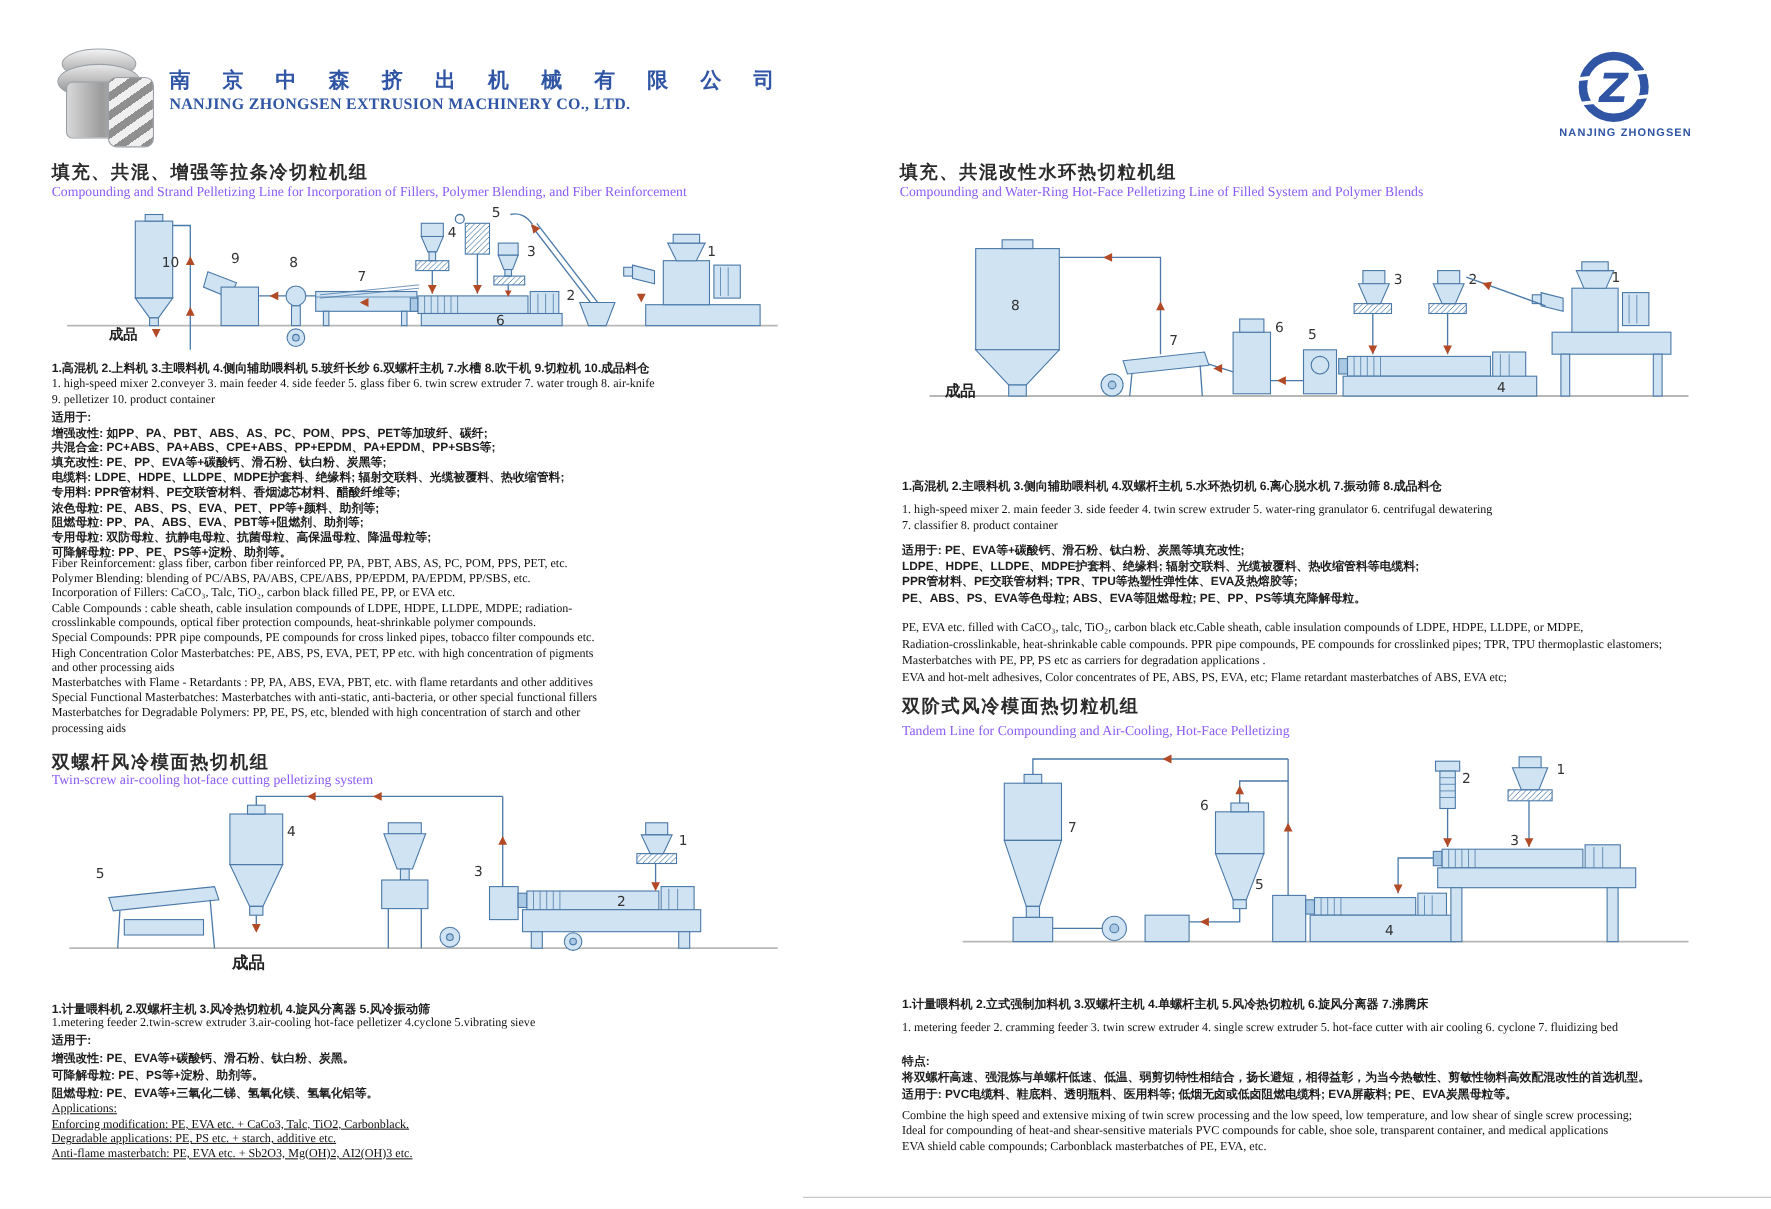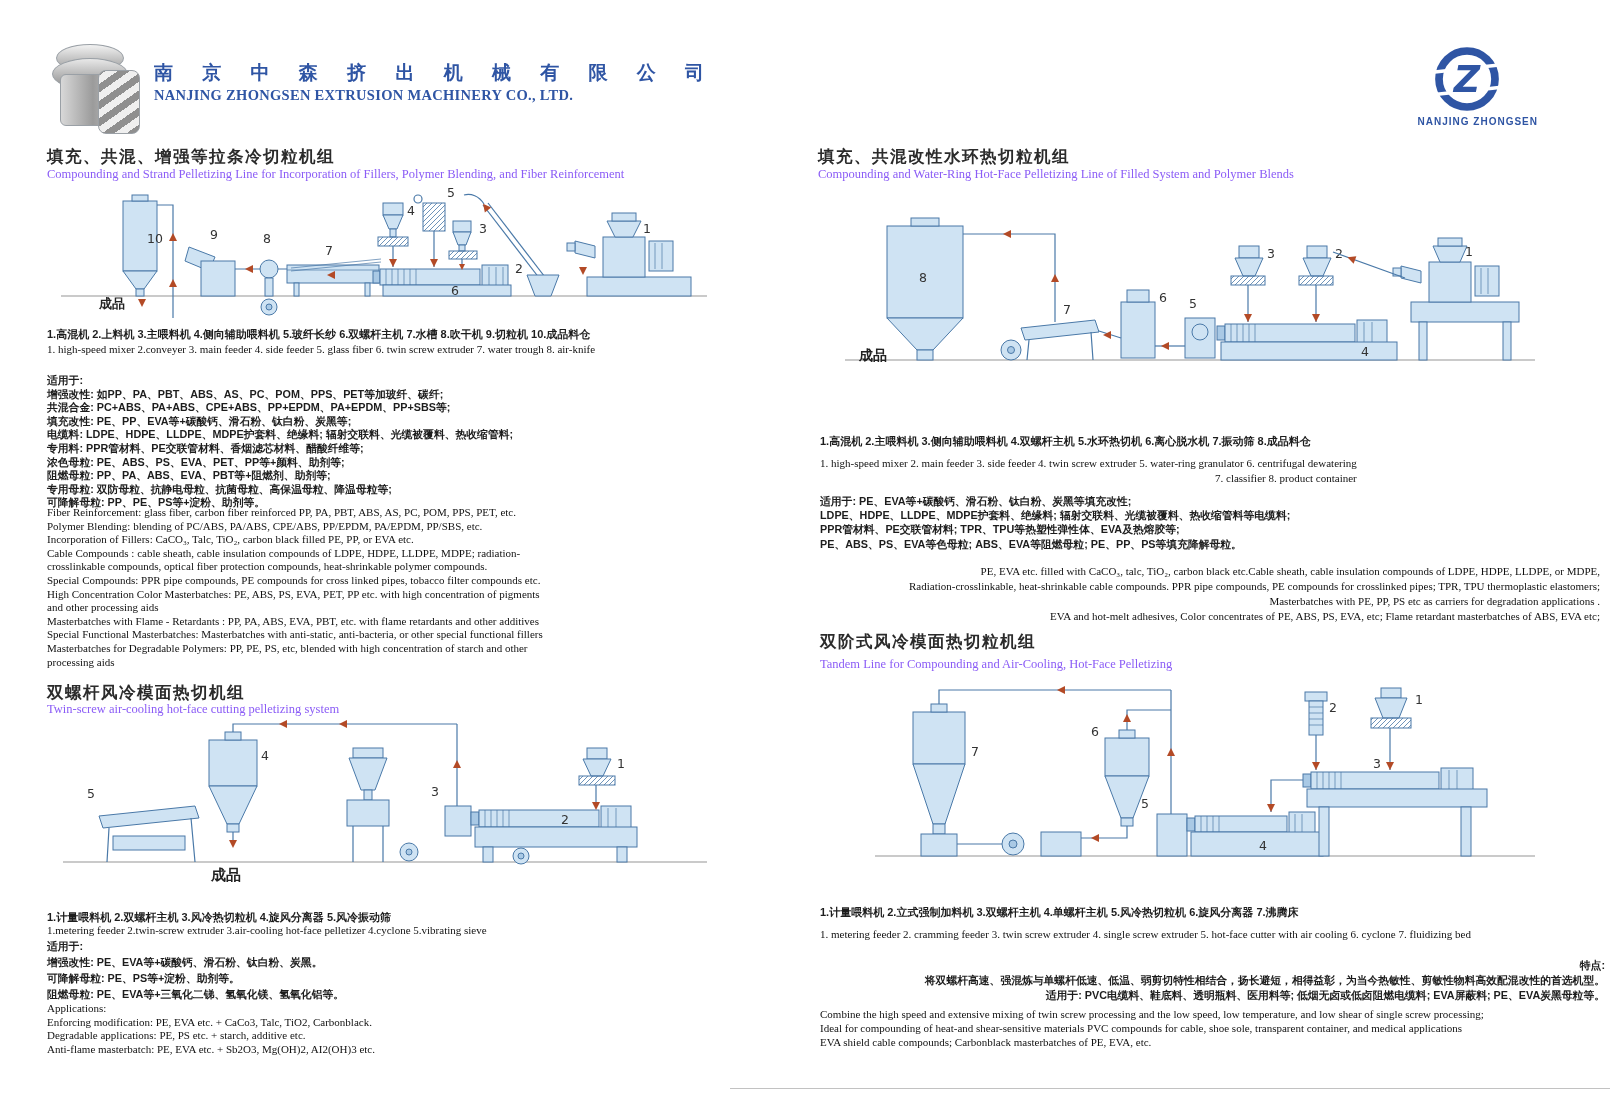--- a/index.html
+++ b/index.html
@@ -19,21 +19,21 @@
   .ph-body{left:8px;top:30px;width:58px;height:50px;border-radius:6px;background:linear-gradient(90deg,#d8d8d8,#9b9b9b 55%,#c9c9c9);}
   .ph-screw{left:46px;top:26px;width:40px;height:62px;border-radius:8px;
             background:repeating-linear-gradient(-35deg,#8f8f8f 0 7px,#efefef 7px 14px);}
   
   .t-zh{font-size:16.5px;font-weight:600;color:#2b2b2b;letter-spacing:1.5px;white-space:nowrap;}
   .t-en{font-family:"Liberation Serif",serif;font-size:12.5px;color:#8b5cf6;white-space:nowrap;}
   .legend-zh{font-size:11px;font-weight:600;color:#1d1d1d;white-space:nowrap;}
   .lines-en div{font-family:"Liberation Serif",serif;font-size:11px;line-height:13.6px;color:#111;white-space:nowrap;}
   .lines-zh div{font-size:10.8px;font-weight:600;line-height:13.6px;color:#1d1d1d;white-space:nowrap;}
   .lh16 div{line-height:16px;}
-  .lh15 div{line-height:15px;text-align:right;}
+  .lh15 div{line-height:15px;}
   .lh14 div{line-height:14.2px;}
   
   svg .mf{fill:#cfe3f3;stroke:#4a79a8;stroke-width:1;}
   svg .mf2{fill:#a9c9e5;stroke:#4a79a8;stroke-width:1;}
   svg .ln{fill:none;stroke:#4a79a8;stroke-width:1.2;}
   svg .thin{fill:none;stroke:#4a79a8;stroke-width:.7;}
   svg .gnd{stroke:#9a9a9a;stroke-width:1.6;}
   svg .arr{fill:#b34a26;stroke:none;}
   svg .num{font:12.5px "DejaVu Sans",sans-serif;fill:#333;}
   svg .big{font:600 13px "DejaVu Sans",sans-serif;fill:#222;}
@@ -170,20 +170,21 @@
       <polygon class="mf" points="528,58 548,63 548,75 528,70"></polygon>
       <rect class="mf" x="520" y="60" width="8" height="8"></rect>
     </g>
     <polygon class="arr" transform="translate(536,84) rotate(90)" points="0,-4 8,0 0,4"></polygon>
     <text class="num" x="596" y="50">1</text>
   </svg>
 
   <div class="abs legend-zh" style="left:47px;top:327px;">1.高混机    2.上料机    3.主喂料机    4.侧向辅助喂料机    5.玻纤长纱    6.双螺杆主机    7.水槽    8.吹干机    9.切粒机    10.成品料仓</div>
   <div class="abs lines-en" style="left:47px;top:343px;">
       <div>1. high-speed mixer    2.conveyer    3. main feeder    4. side feeder    5. glass fiber    6. twin screw extruder    7. water trough    8. air-knife</div>
+      <div>9. pelletizer    10. product container</div>
     </div>
   <div class="abs lines-zh" style="left:47px;top:374px;">
       <div>适用于:</div>
       <div>增强改性: 如PP、PA、PBT、ABS、AS、PC、POM、PPS、PET等加玻纤、碳纤;</div>
       <div>共混合金: PC+ABS、PA+ABS、CPE+ABS、PP+EPDM、PA+EPDM、PP+SBS等;</div>
       <div>填充改性: PE、PP、EVA等+碳酸钙、滑石粉、钛白粉、炭黑等;</div>
       <div>电缆料: LDPE、HDPE、LLDPE、MDPE护套料、绝缘料; 辐射交联料、光缆被覆料、热收缩管料;</div>
       <div>专用料: PPR管材料、PE交联管材料、香烟滤芯材料、醋酸纤维等;</div>
       <div>浓色母粒: PE、ABS、PS、EVA、PET、PP等+颜料、助剂等;</div>
       <div>阻燃母粒: PP、PA、ABS、EVA、PBT等+阻燃剂、助剂等;</div>
@@ -282,21 +283,21 @@
   <div class="abs legend-zh" style="left:47px;top:910px;">1.计量喂料机    2.双螺杆主机    3.风冷热切粒机    4.旋风分离器    5.风冷振动筛</div>
   <div class="abs lines-en" style="left:47px;top:924px;">
       <div>1.metering feeder   2.twin-screw extruder   3.air-cooling hot-face pelletizer   4.cyclone   5.vibrating sieve</div>
     </div>
   <div class="abs lines-zh lh16" style="left:47px;top:938px;">
       <div>适用于:</div>
       <div>增强改性: PE、EVA等+碳酸钙、滑石粉、钛白粉、炭黑。</div>
       <div>可降解母粒: PE、PS等+淀粉、助剂等。</div>
       <div>阻燃母粒: PE、EVA等+三氧化二锑、氢氧化镁、氢氧化铝等。</div>
     </div>
-  <div class="abs lines-en" style="left:47px;top:1002px;">
+  <div class="abs lines-en" style="left:47px;top:1002px;text-decoration:underline;">
       <div>Applications:</div>
       <div>Enforcing modification: PE, EVA etc. + CaCo3, Talc, TiO2, Carbonblack.</div>
       <div>Degradable applications: PE, PS etc. + starch, additive etc.</div>
       <div>Anti-flame masterbatch: PE, EVA etc. + Sb2O3, Mg(OH)2, AI2(OH)3 etc.</div>
     </div>
 
   <div class="abs t-zh" style="left:818px;top:146px;">填充、共混改性水环热切粒机组</div>
   <div class="abs t-en" style="left:818px;top:167px;">Compounding and Water-Ring Hot-Face Pelletizing Line of Filled System and Polymer Blends</div>
 
   <svg class="abs" style="left:815px;top:190px;" width="745" height="235" viewBox="0 0 745 235">

